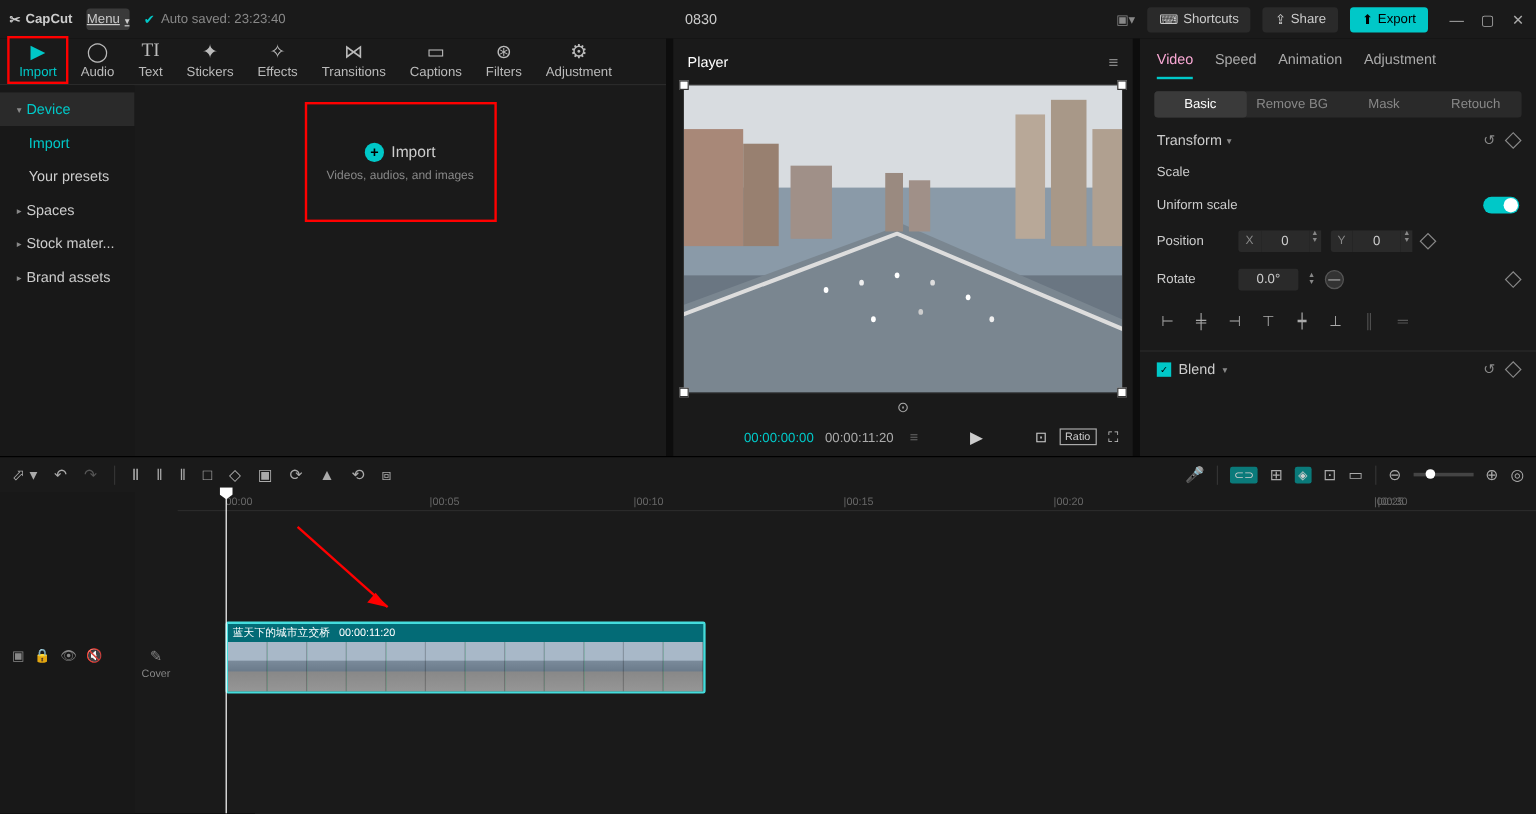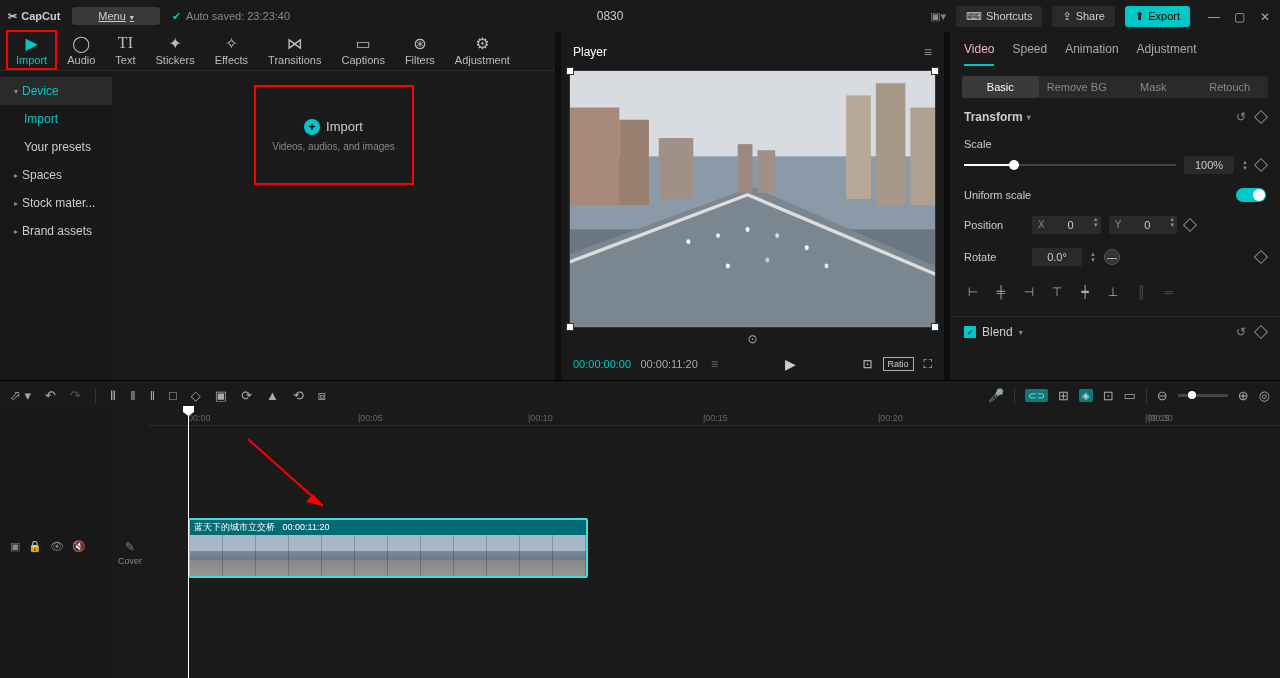--- a/index.html
+++ b/index.html
@@ -1,19 +1,19 @@
 <!DOCTYPE html>
 <html><head>
 <meta charset="utf-8">
 <style>
 * { margin: 0; padding: 0; box-sizing: border-box; font-family: -apple-system, BlinkMacSystemFont, 'Segoe UI', Arial, sans-serif; }
 body { background: #0d0d0d; color: #ccc; font-size: 12px; width: 1280px; height: 678px; overflow: hidden; }
 .titlebar { height: 32px; background: #1a1a1a; display: flex; align-items: center; padding: 0 8px; gap: 12px; }
 .logo { display: flex; align-items: center; gap: 4px; font-weight: bold; font-size: 11px; }
-.menu-btn { background: #3a3a3a; padding: 3px 26px; border-radius: 3px; font-size: 11px; cursor: pointer; display: flex; align-items: flex-end; gap: 4px; text-decoration: underline; }
+.menu-btn { background: #3a3a3a; padding: 3px 0; border-radius: 3px; font-size: 11px; cursor: pointer; display: flex; align-items: flex-end; gap: 4px; text-decoration: underline; }
 .autosave { color: #888; font-size: 11px; display: flex; align-items: center; gap: 5px; }
 .check-icon { color: #00c8c8; }
 .title-center { flex: 1; text-align: center; font-size: 12px; }
 .title-right { display: flex; align-items: center; gap: 10px; }
 .btn-header { background: #2a2a2a; padding: 4px 10px; border-radius: 3px; font-size: 11px; display: flex; align-items: center; gap: 4px; cursor: pointer; }
 .btn-export { background: #00c8c8; color: #000; font-weight: 500; }
 .win-controls { display: flex; gap: 14px; margin-left: 8px; }
 .win-btn { width: 12px; height: 12px; cursor: pointer; color: #aaa; }
 
 .main { display: flex; height: 348px; }
@@ -36,37 +36,37 @@
 .import-plus { width: 16px; height: 16px; background: #00c8c8; border-radius: 50%; color: #000; display: flex; align-items: center; justify-content: center; font-weight: bold; font-size: 12px; }
 .import-title { font-size: 13px; font-weight: 500; display: flex; align-items: center; gap: 6px; }
 .import-sub { font-size: 10px; color: #888; }
 
 .player-panel { flex: 1; background: #1a1a1a; margin-left: 6px; display: flex; flex-direction: column; padding: 8px; }
 .player-header { display: flex; justify-content: space-between; align-items: center; padding: 4px 4px 10px; }
 .player-header-title { font-size: 12px; color: #ffffff; }
 .player-preview { flex: 1; background: #0a0a0a; position: relative; border: 1px solid #333; }
 .preview-handle { position: absolute; width: 8px; height: 8px; background: #fff; border: 1px solid #333; }
 .player-snap { text-align: center; padding: 4px; }
-.player-controls { display: flex; align-items: center; justify-content: space-between; padding: 6px 4px 0; }
+.player-controls { display: flex; align-items: center; justify-content: space-between; padding: 6px 4px 0; margin-left: 47px; }
 .timecode-current { color: #00c8c8; font-size: 11px; }
 .timecode-total { color: #aaa; font-size: 11px; margin-left: 6px; }
 .play-btn { cursor: pointer; font-size: 14px; }
 .player-right-icons { display: flex; gap: 10px; align-items: center; }
 .ratio-box { border: 1px solid #aaa; padding: 1px 4px; font-size: 9px; }
 
 .right-panel { width: 330px; background: #1a1a1a; margin-left: 6px; display: flex; flex-direction: column; }
 .prop-tabs { display: flex; padding: 10px 14px 0; gap: 18px; font-size: 12px; }
 .prop-tab { cursor: pointer; padding-bottom: 8px; color: #aaa; }
 .prop-tab.active { color: #f9a8d4; border-bottom: 2px solid #00c8c8; }
 .sub-tabs { display: flex; margin: 10px 12px 0; background: #2a2a2a; border-radius: 3px; }
 .sub-tab { flex: 1; text-align: center; padding: 5px; font-size: 11px; cursor: pointer; color: #888; }
 .sub-tab.active { background: #3a3a3a; color: #fff; border-radius: 3px; }
 .prop-body { padding: 12px 14px; display: flex; flex-direction: column; gap: 14px; }
 .prop-section-header { display: flex; justify-content: space-between; align-items: center; }
-.prop-section-title { font-size: 12px; font-weight: 700; display: flex; align-items: center; gap: 4px; }
+.prop-section-title { font-size: 12px; font-weight: 400; display: flex; align-items: center; gap: 4px; }
 .prop-row { display: flex; align-items: center; gap: 8px; }
 .prop-label { font-size: 11px; color: #ccc; width: 60px; }
 .slider-track { flex: 1; height: 2px; background: #444; position: relative; }
 .slider-fill { position: absolute; height: 2px; background: #fff; left: 0; width: 22%; }
 .slider-thumb { position: absolute; width: 10px; height: 10px; background: #fff; border-radius: 50%; top: -4px; left: 21%; }
 .value-box { background: #2a2a2a; padding: 3px 8px; font-size: 11px; min-width: 50px; text-align: center; border-radius: 2px; display:flex; align-items:center; justify-content:center; }
 .spinner { display: flex; flex-direction: column; gap: 0; font-size: 6px; color: #888; line-height: 6px; }
 .toggle { width: 30px; height: 14px; background: #00c8c8; border-radius: 7px; position: relative; cursor: pointer; }
 .toggle::after { content: ''; position: absolute; right: 1px; top: 1px; width: 12px; height: 12px; background: #fff; border-radius: 50%; }
 .diamond { width: 10px; height: 10px; border: 1px solid #888; transform: rotate(45deg); cursor: pointer; }
@@ -291,32 +291,20 @@
           <span>Transform</span>
           <span style="font-size:8px;color:#888;">▾</span>
         </div>
         <div style="display:flex;gap:10px;align-items:center;">
           <span class="reset-icon">↺</span>
           <div class="diamond"></div>
         </div>
       </div>
       <div>
         <div class="prop-label">Scale</div>
-        <div class="prop-row" style="margin-top:6px;">
-          <div class="slider-track">
-            <div class="slider-fill"></div>
-            <div class="slider-thumb"></div>
-          </div>
-          <div class="value-box">100%</div>
-          <div class="spinner">
-              <span>▲</span>
-              <span>▼</span>
-            </div>
-          <div class="diamond"></div>
-        </div>
       </div>
       <div class="prop-row" style="justify-content:space-between;">
         <span class="prop-label" style="width:auto;">Uniform scale</span>
         <div class="toggle"></div>
       </div>
       <div class="prop-row">
         <span class="prop-label">Position</span>
         <div style="display:flex;">
             <span class="axis-label">X</span>
             <span class="axis-val">0</span>

